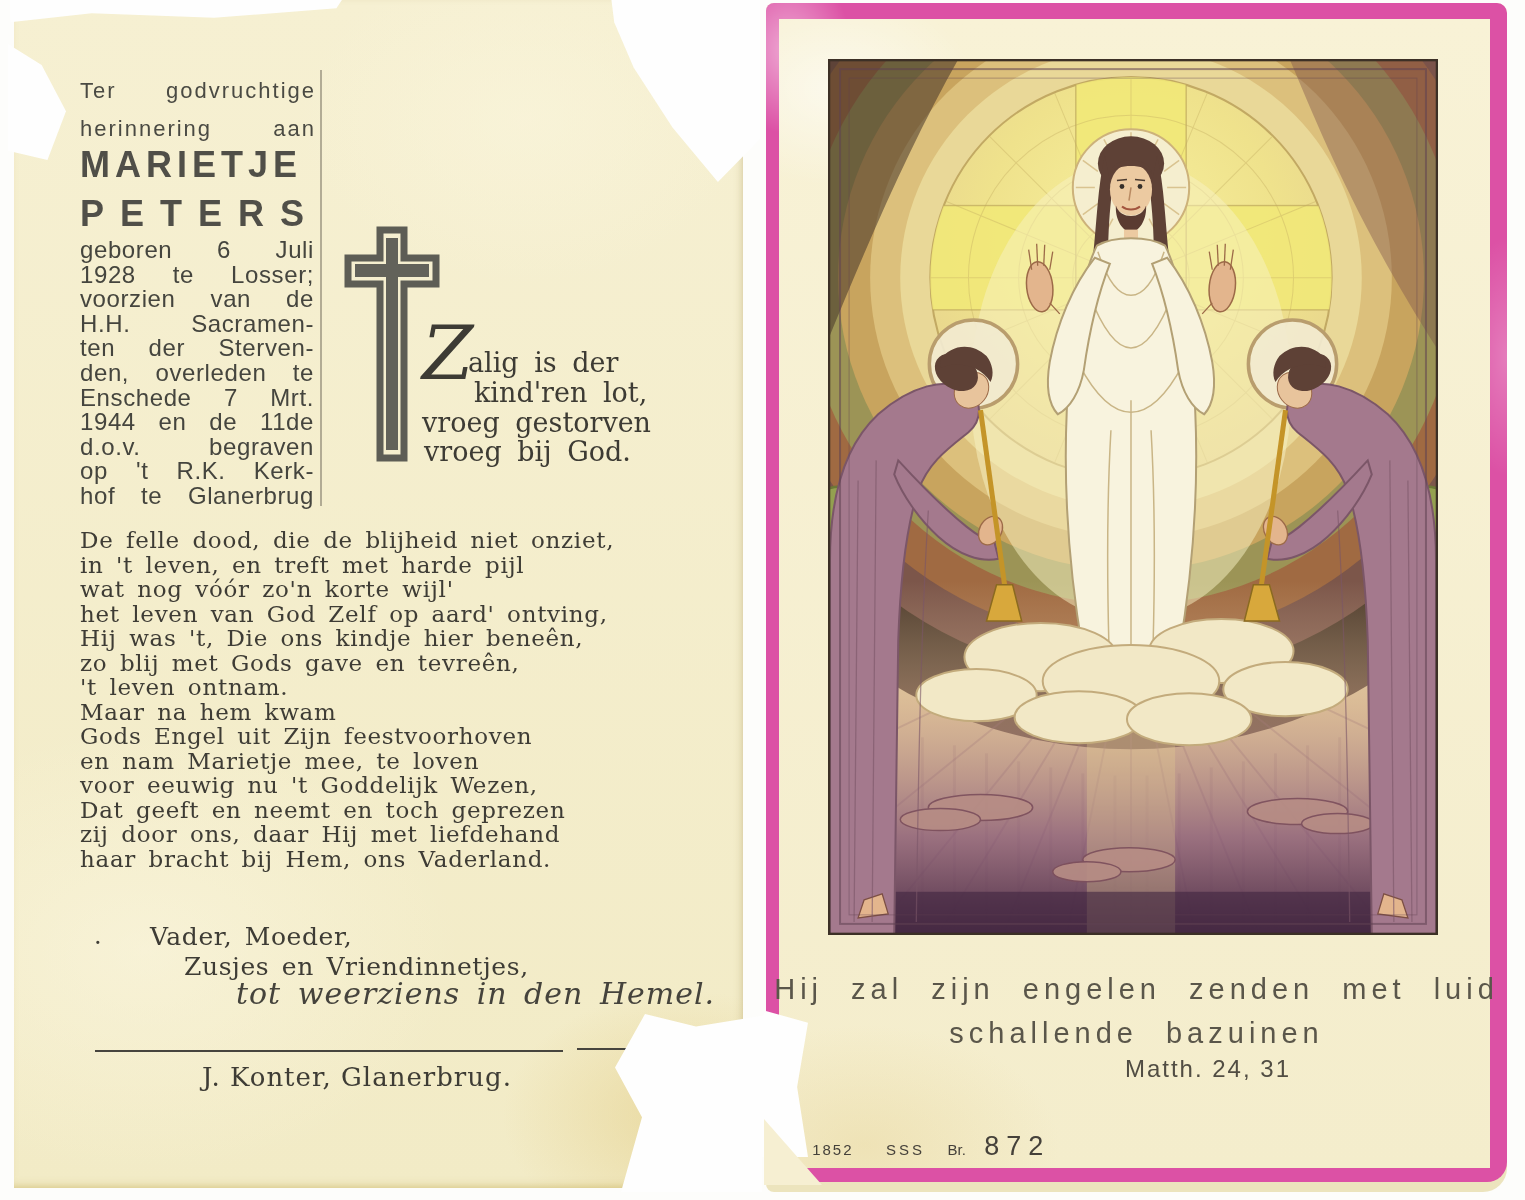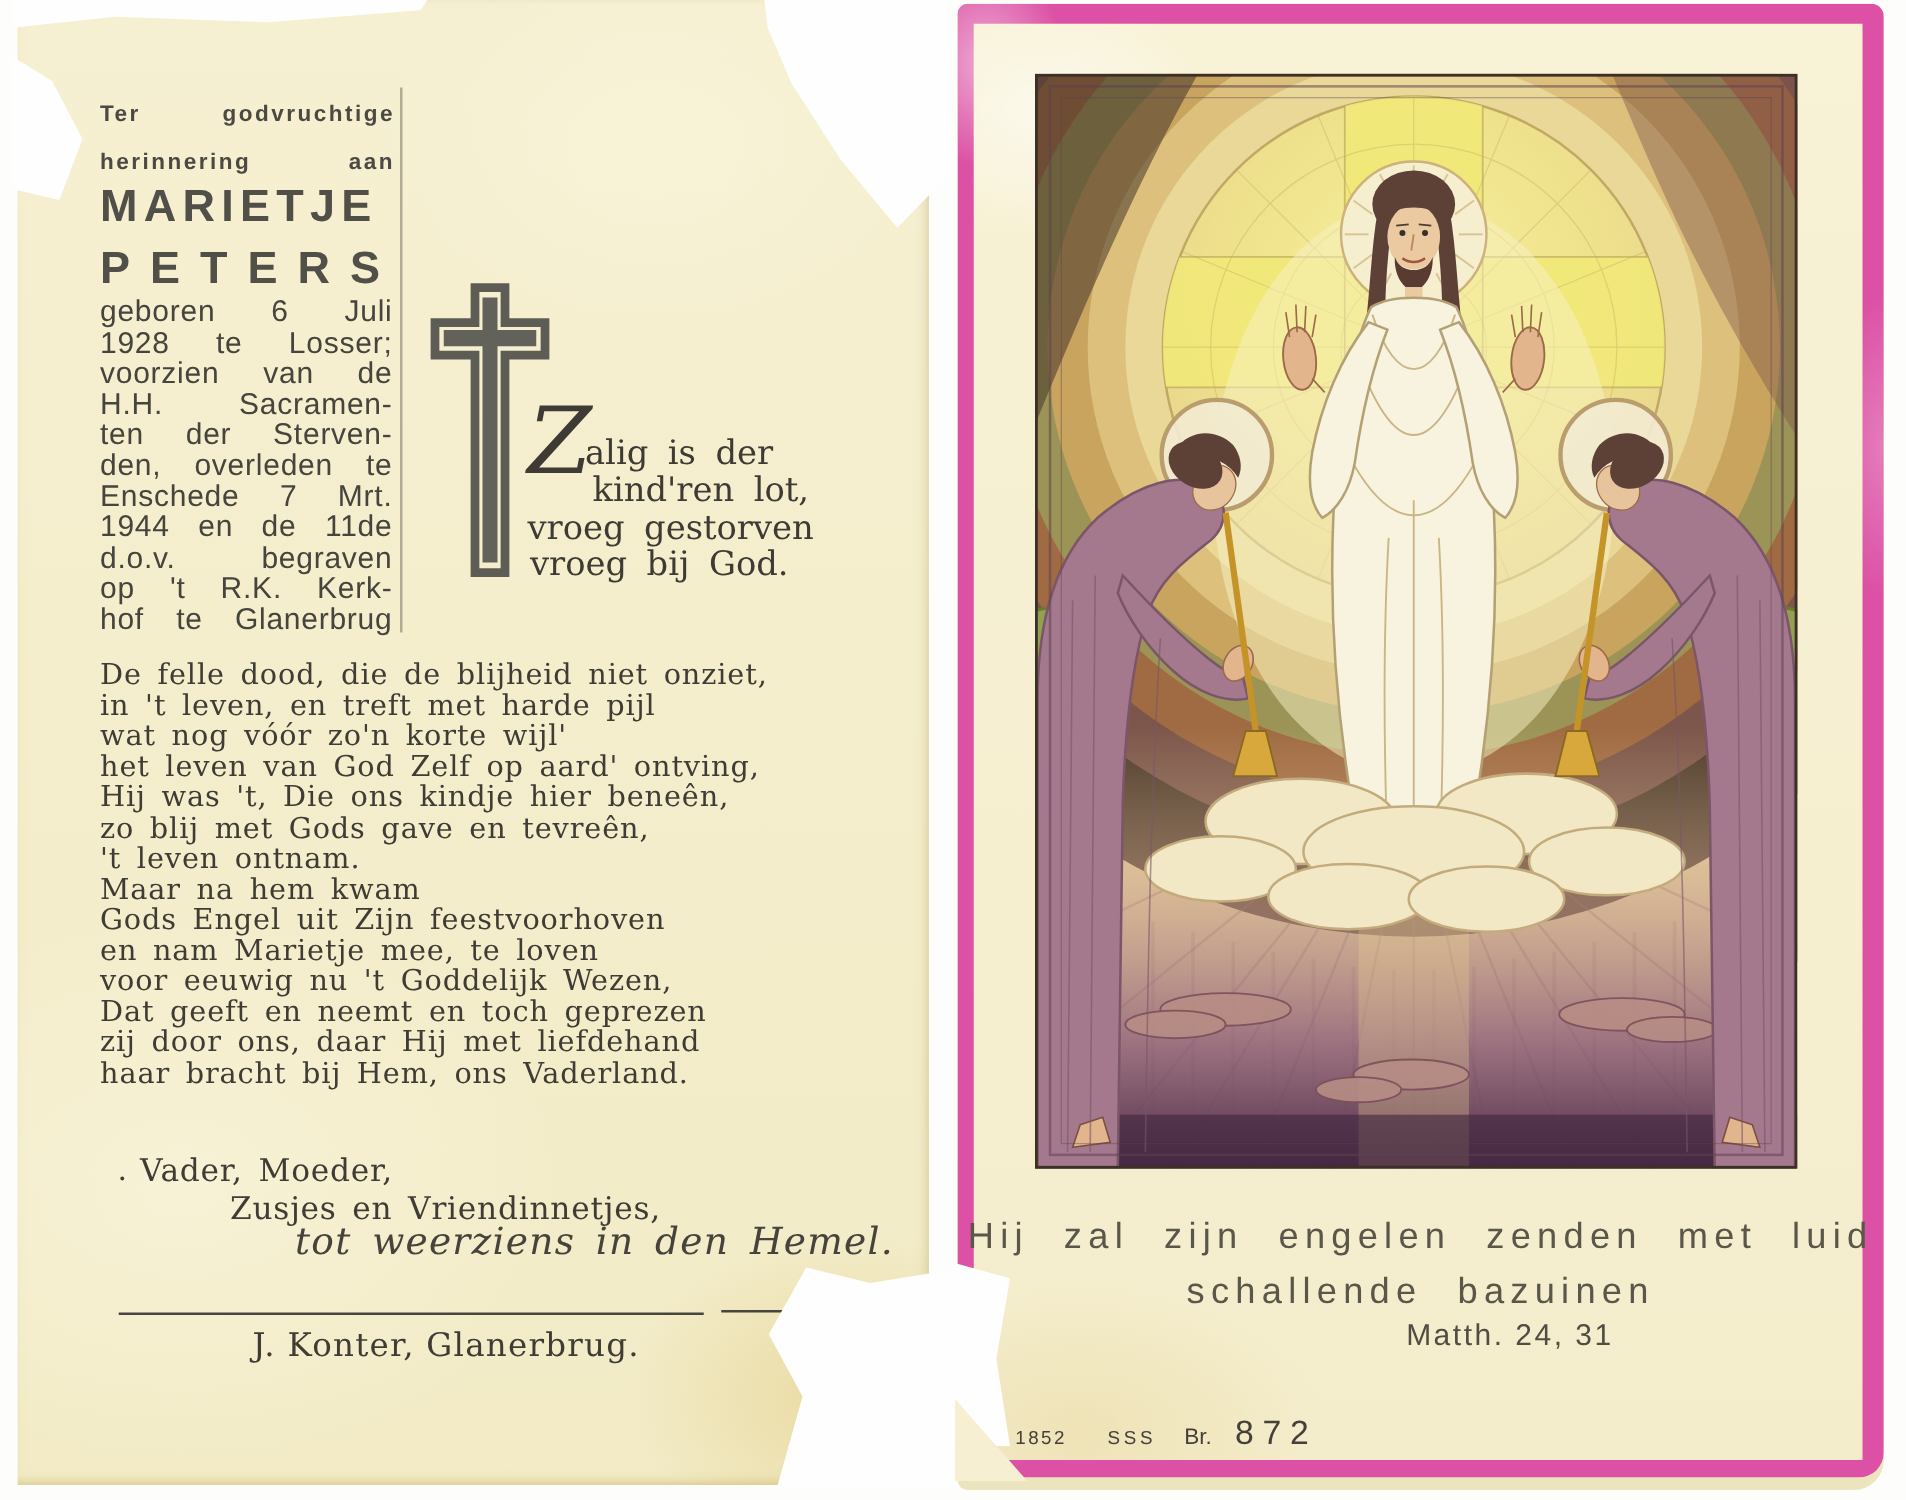--- a/index.html
+++ b/index.html
@@ -23,21 +23,21 @@
   .lc-tear-topright{left:584px;top:-4px;width:162px;height:188px;
     clip-path:polygon(8% 0,100% 0,100% 76%,74% 99%,46% 70%,22% 38%,10% 14%);}
   .lc-tear-bottom{left:598px;top:1014px;width:150px;height:178px;
     clip-path:polygon(22% 0,56% 7%,100% 1%,100% 100%,6% 100%,20% 58%,2% 30%);}
   .lc-tear-topleft{left:-6px;top:44px;width:58px;height:116px;
     clip-path:polygon(0 0,58% 18%,100% 58%,68% 100%,0 92%);}
   .lc-tear-topedge{left:-4px;top:-10px;width:340px;height:32px;transform:rotate(-.6deg);
     clip-path:polygon(0 0,100% 0,96% 62%,60% 88%,24% 70%,0 95%);}
 
   .intro{position:absolute;left:66px;top:72px;width:236px;color:#4a4a43;}
-  .intro-line{font-size:18px;line-height:38px;letter-spacing:2px;text-align:justify;text-align-last:justify;font-weight:bold;}
+  .intro-line{font-size:22px;line-height:38px;letter-spacing:2px;text-align:justify;text-align-last:justify;}
   .name{position:absolute;left:66px;top:140px;width:238px;color:#504f48;font-weight:bold;}
   .name-line{font-size:36px;line-height:49px;}
   .name-line:nth-child(1){letter-spacing:5px;}
   .name-line:nth-child(2){letter-spacing:16px;}
   .bio{position:absolute;left:66px;top:238px;width:234px;color:#45453e;}
   .bio-line{font-size:24px;line-height:24.6px;letter-spacing:.6px;text-align:justify;text-align-last:justify;}
   .col-rule{position:absolute;left:306px;top:70px;width:2px;height:436px;background:#8d8774;opacity:.65;}
 
   .cross-wrap{position:absolute;left:330px;top:224px;width:96px;height:240px;}
   .quote{position:absolute;left:396px;top:348px;width:260px;color:#3d3b34;font-family:"DejaVu Serif",serif;}
@@ -48,21 +48,21 @@
   .quote-line:nth-child(2){margin-left:64px;}
   .quote-line:nth-child(3){margin-left:12px;}
   .quote-line:nth-child(4){margin-left:14px;}
 
   .poem{position:absolute;left:66px;top:528px;width:580px;color:#3e3c35;font-family:"DejaVu Serif",serif;}
   .poem-line{font-size:23px;line-height:24.5px;letter-spacing:.7px;word-spacing:4.5px;white-space:nowrap;}
 
   .farewell{position:absolute;left:66px;top:922px;width:560px;color:#3e3c35;font-family:"DejaVu Serif",serif;}
   .farewell-dot{position:absolute;left:14px;top:0;font-size:24px;}
   .farewell-line{font-size:25px;line-height:30px;letter-spacing:.6px;word-spacing:4px;}
-  .farewell-line:nth-child(1){margin-left:32px;}
+  .farewell-line:nth-child(1){margin-left:70px;}
   .farewell-line:nth-child(2){margin-left:104px;}
   .farewell-script{position:absolute;left:222px;top:976px;font-family:"DejaVu Serif",serif;
     font-style:italic;font-size:30px;color:#45433c;letter-spacing:1px;word-spacing:6px;}
 
   .divider{position:absolute;left:81px;top:1050px;width:548px;height:2px;}
   .divider .seg1{position:absolute;left:0;top:0;width:468px;height:1.8px;background:#47453e;}
   .divider .seg2{position:absolute;left:482px;top:-2px;width:66px;height:1.8px;background:#47453e;}
   .printer{position:absolute;left:60px;top:1062px;width:566px;text-align:center;
     color:#3e3c35;font-family:"DejaVu Serif",serif;}
   .printer-line{font-size:26px;line-height:31px;letter-spacing:1px;}
@@ -87,21 +87,21 @@
     clip-path:polygon(0 0,100% 100%,0 100%);}
   .artwork{position:absolute;left:62px;top:56px;width:610px;height:876px;}
   .artwork svg{display:block;width:100%;height:100%;}
   .caption{position:absolute;left:0;top:964px;width:100%;text-align:center;color:#5a564a;}
   .caption-line{font-size:29px;line-height:44px;letter-spacing:5px;word-spacing:15px;}
   .scripture-ref{position:absolute;right:216px;top:1052px;font-size:24px;letter-spacing:2px;color:#514d43;margin-left:21px;}
   .imprint{position:absolute;left:28px;top:1128px;color:#45413a;white-space:nowrap;}
   .imprint span{display:inline-block;vertical-align:baseline;}
   .imprint-k{font-size:15px;letter-spacing:2px;}
   .imprint-sss{font-size:15px;margin-left:28px;letter-spacing:3px;}
-  .imprint-br{font-size:18px;margin-left:18px;}
+  .imprint-br{font-size:15px;margin-left:18px;}
   .imprint-num{font-size:27px;margin-left:14px;letter-spacing:7px;}
 </style>
 </head>
 <body>
 
 <div class="left-card">
 
   <div class="intro">
       <div class="intro-line">Ter godvruchtige</div>
       <div class="intro-line">herinnering aan</div>

